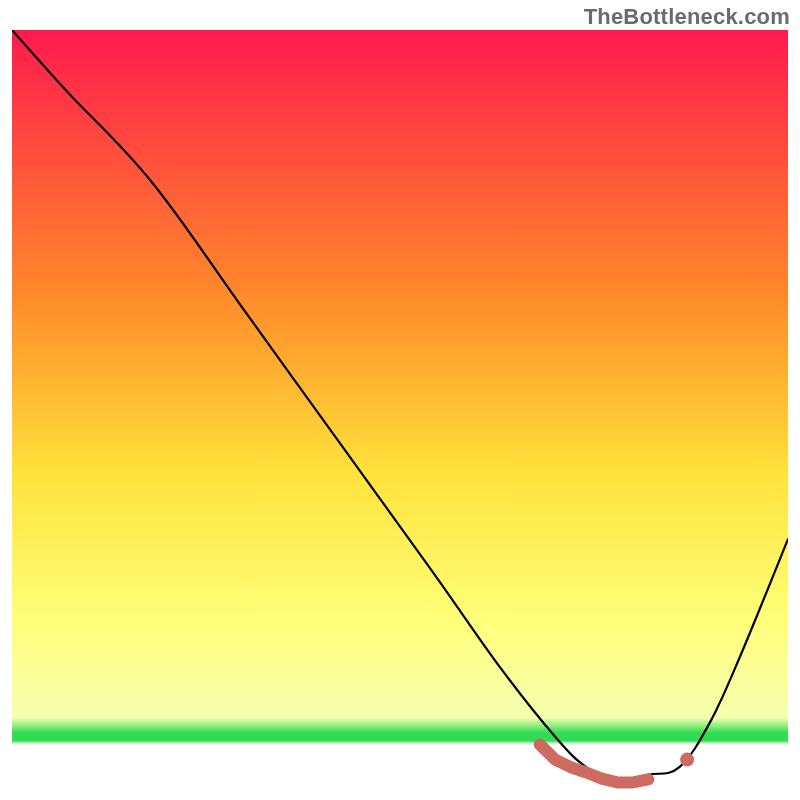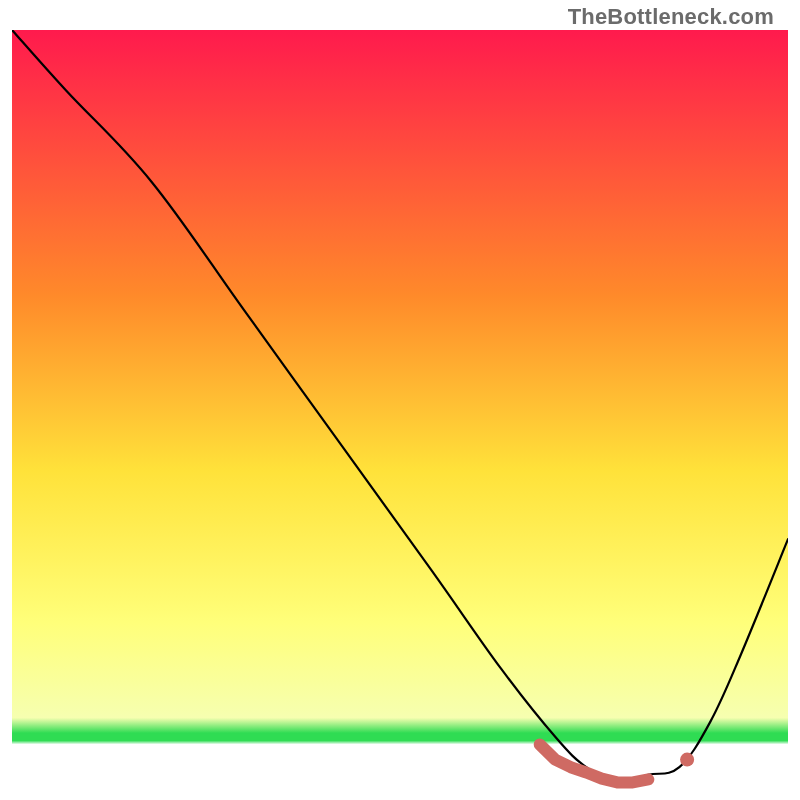--- a/index.html
+++ b/index.html
@@ -12,21 +12,21 @@
     font-family: Arial, Helvetica, sans-serif;
   }
   .frame {
     position: relative;
     width: 800px;
     height: 800px;
   }
   .attribution {
     position: absolute;
     top: 4px;
-    right: 26px;
+    right: 10px;
     font-size: 22px;
     font-weight: 600;
     color: #6b6b6b;
     letter-spacing: 0.2px;
     user-select: none;
   }
   .plot {
     position: absolute;
     left: 12px;
     top: 30px;

